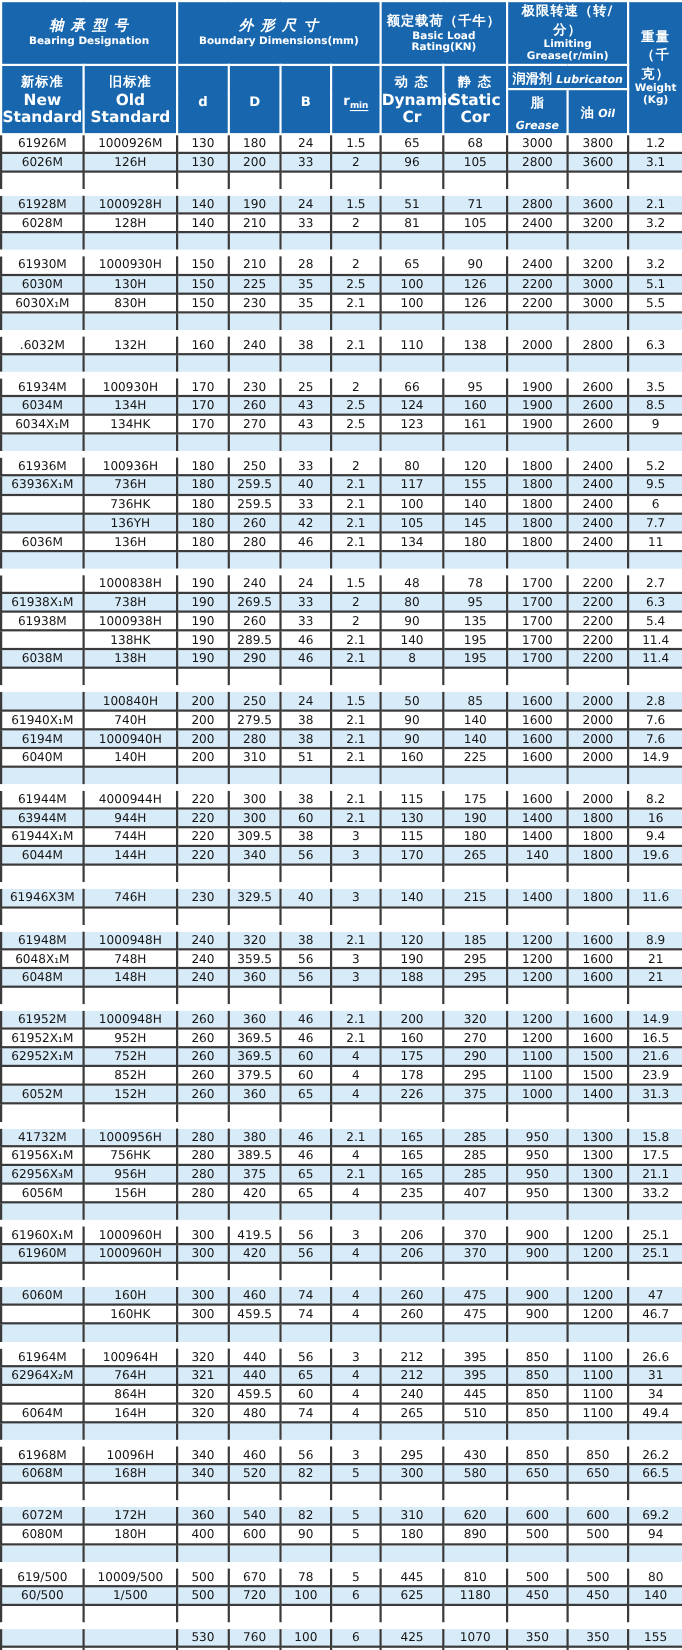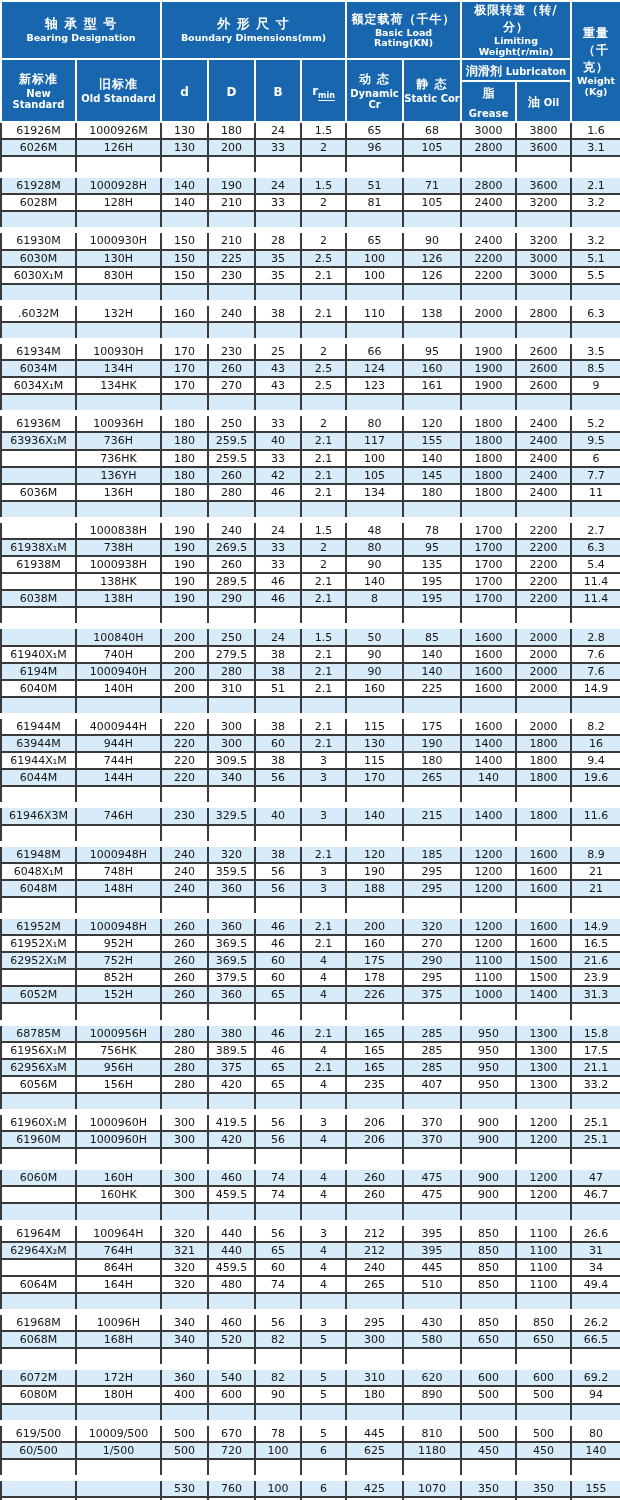--- a/index.html
+++ b/index.html
@@ -9,29 +9,29 @@
   }
   table{border-collapse:collapse;width:620px;table-layout:fixed;}
   
   thead th{
     background:#1766ae;color:#fff;border:2px solid #fff;
     padding:0;vertical-align:middle;text-align:center;font-weight:bold;
   }
   thead tr.h1 th{height:40px;}
   thead tr.h2 th{height:17px;}
   thead tr.h3 th{height:16px;}
-  .zh{font-size:13px;letter-spacing:1px;line-height:1.25;}
+  .zh{font-size:13px;letter-spacing:1px;line-height:1.25;font-style:italic;}
   .zh-sm{font-size:12px;letter-spacing:1px;}
   .en{font-size:9.5px;font-weight:bold;line-height:1.15;}
-  .en-xs{font-size:10px;font-weight:bold;}
+  .en-xs{font-size:14px;font-weight:bold;}
   .dim-label{font-size:12px;font-style:normal;}
   .dim-label sub{font-size:8px;text-decoration:underline;}
   .inline-hdr{font-size:11px;}
   .inline-hdr .zh-inline{font-size:12px;font-family:Liberation Mono, monospace;}
-  .inline-hdr .en-inline{font-size:10px;}
+  .inline-hdr .en-inline{font-size:10px;font-style:italic;}
   
   tbody td{
     border:2px solid #3a3a3a;height:15.1px;padding:0;
     font-size:11px;text-align:center;vertical-align:middle;color:#151515;
     overflow:hidden;white-space:nowrap;
   }
   tbody tr.plain td{background:#ffffff;}
   tbody tr.shaded td{background:#d8ebf8;}
   tbody tr.sep td{border-top:6px solid #ffffff;}
 </style>
@@ -61,21 +61,21 @@
       <th colspan="4">
         <div class="zh">外 形 尺 寸</div>
         <div class="en">Boundary Dimensions(mm)</div>
       </th>
       <th colspan="2">
         <div class="zh-sm">额定载荷（千牛）</div>
         <div class="en">Basic Load Rating(KN)</div>
       </th>
       <th colspan="2">
         <div class="zh-sm">极限转速（转/分）</div>
-        <div class="en">Limiting Weight(r/min)</div>
+        <div class="en">Limiting Grease(r/min)</div>
       </th>
       <th rowspan="3">
         <div class="zh-sm">重量</div>
         <div class="zh-sm">（千克）</div>
         <div class="en">Weight</div>
         <div class="en">(Kg)</div>
       </th>
     </tr>
     <tr class="h2">
       <th rowspan="2">
@@ -124,21 +124,21 @@
         <td>61926M</td>
         <td>1000926M</td>
         <td>130</td>
         <td>180</td>
         <td>24</td>
         <td>1.5</td>
         <td>65</td>
         <td>68</td>
         <td>3000</td>
         <td>3800</td>
-        <td>1.6</td>
+        <td>1.2</td>
       </tr>
       <tr class="shaded">
         <td>6026M</td>
         <td>126H</td>
         <td>130</td>
         <td>200</td>
         <td>33</td>
         <td>2</td>
         <td>96</td>
         <td>105</td>
@@ -764,21 +764,21 @@
         <td></td>
         <td></td>
         <td></td>
         <td></td>
         <td></td>
         <td></td>
         <td></td>
         <td></td>
       </tr>
       <tr class="shaded sep">
-        <td>68785M</td>
+        <td>41732M</td>
         <td>1000956H</td>
         <td>280</td>
         <td>380</td>
         <td>46</td>
         <td>2.1</td>
         <td>165</td>
         <td>285</td>
         <td>950</td>
         <td>1300</td>
         <td>15.8</td>

